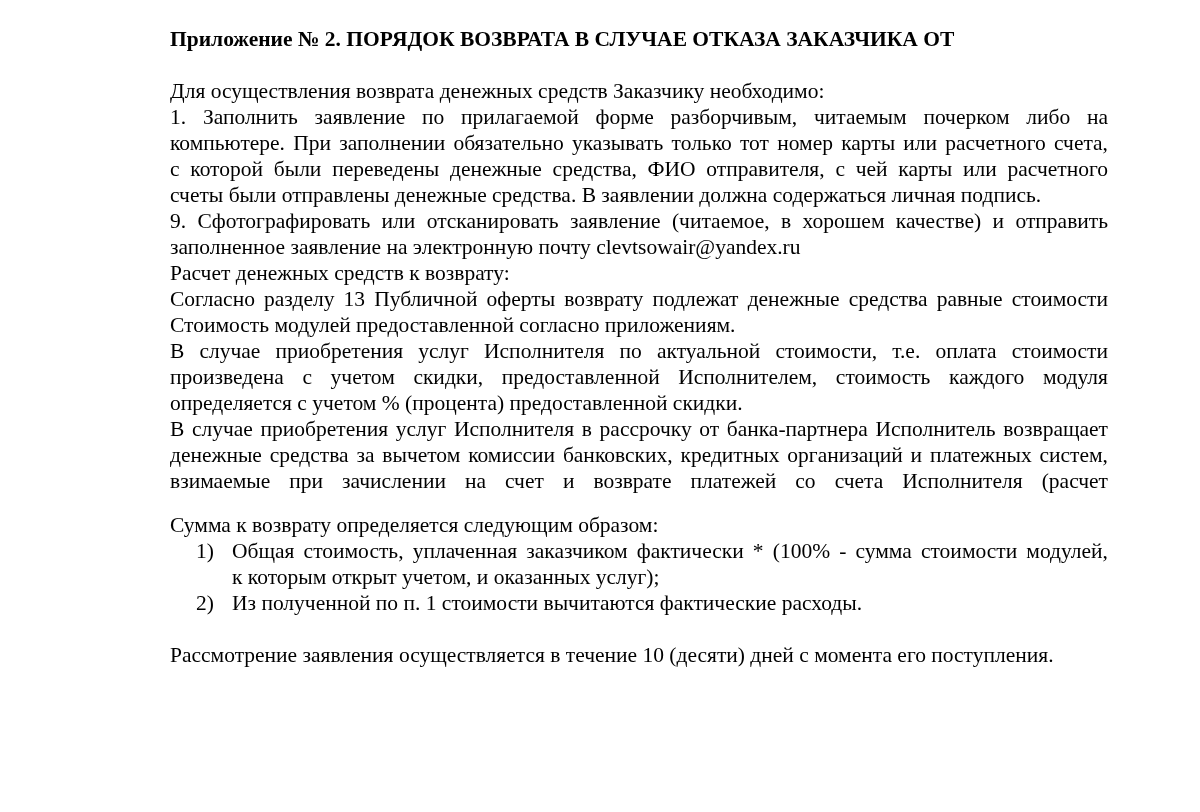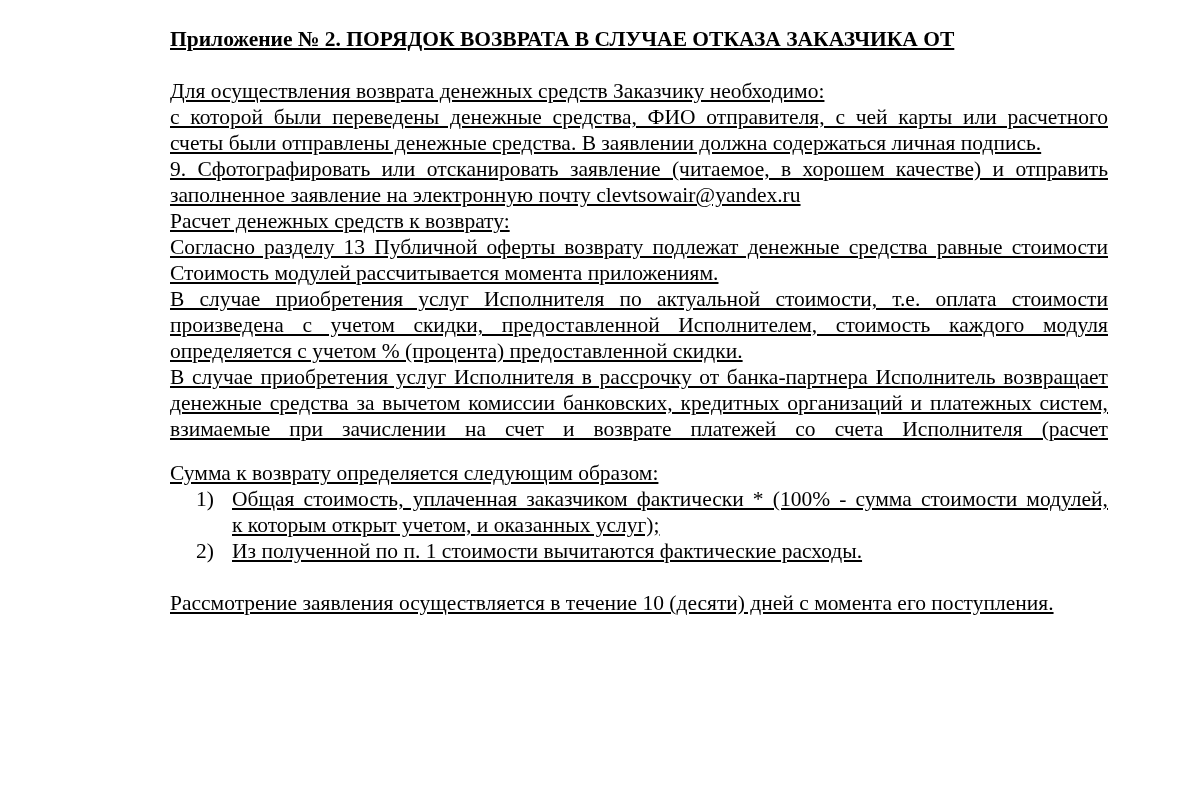--- a/index.html
+++ b/index.html
@@ -23,54 +23,56 @@
     position: absolute;
     left: 170px;
     top: 26px;
     width: 938px;
     font-size: 21.5px;
     line-height: 26px;
     color: #000000;
   }
   .title { font-weight: bold; }
   .title .line { white-space: nowrap; }
-  .line { text-align: left; text-decoration: underline; }
+  .line { text-align: left; }
   
   .jline { text-align: justify; text-align-last: justify; }
   .plain { white-space: nowrap; }
   .list-item { position: relative; padding-left: 62px; }
   .list-item .marker { position: absolute; left: 26px; top: 0; }
   .spacer { width: 100%; }
 </style>
 </head>
 <body>
 
 <div class="page">
   <div class="doc" id="doc">
       <div class="title">
         <div class="line">Приложение № 2. ПОРЯДОК ВОЗВРАТА В СЛУЧАЕ ОТКАЗА ЗАКАЗЧИКА ОТ</div>
       </div>
       <div class="spacer" style="height: 26px;"></div>
       <div class="para">
         <div class="line plain">Для осуществления возврата денежных средств Заказчику необходимо:</div>
       </div>
       <div class="para">
+        <div class="line jline">1. Заполнить заявление по прилагаемой форме разборчивым, читаемым почерком либо на</div>
+        <div class="line jline">компьютере. При заполнении обязательно указывать только тот номер карты или расчетного счета,</div>
         <div class="line jline">с которой были переведены денежные средства, ФИО отправителя, с чей карты или расчетного</div>
         <div class="line plain">счеты были отправлены денежные средства. В заявлении должна содержаться личная подпись.</div>
       </div>
       <div class="para">
         <div class="line jline">9. Сфотографировать или отсканировать заявление (читаемое, в хорошем качестве) и отправить</div>
         <div class="line plain">заполненное заявление на электронную почту clevtsowair@yandex.ru</div>
       </div>
       <div class="para">
         <div class="line plain">Расчет денежных средств к возврату:</div>
       </div>
       <div class="para">
         <div class="line jline">Согласно разделу 13 Публичной оферты возврату подлежат денежные средства равные стоимости</div>
-        <div class="line plain">Стоимость модулей рассчитывается момента приложениям.</div>
+        <div class="line plain">Стоимость модулей предоставленной согласно приложениям.</div>
       </div>
       <div class="para">
         <div class="line jline">В случае приобретения услуг Исполнителя по актуальной стоимости, т.е. оплата стоимости</div>
         <div class="line jline">произведена с учетом скидки, предоставленной Исполнителем, стоимость каждого модуля</div>
         <div class="line plain">определяется с учетом % (процента) предоставленной скидки.</div>
       </div>
       <div class="para">
         <div class="line jline">В случае приобретения услуг Исполнителя в рассрочку от банка-партнера Исполнитель возвращает</div>
         <div class="line jline">денежные средства за вычетом комиссии банковских, кредитных организаций и платежных систем,</div>
         <div class="line jline">взимаемые при зачислении на счет и возврате платежей со счета Исполнителя (расчет</div>

